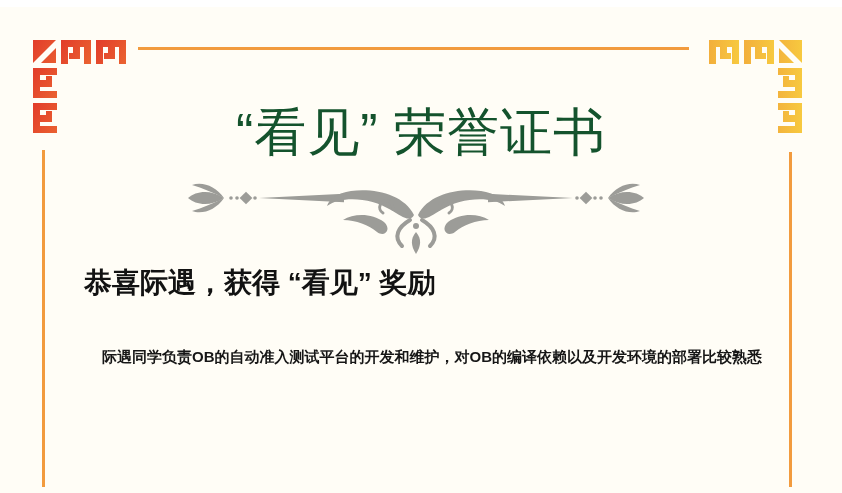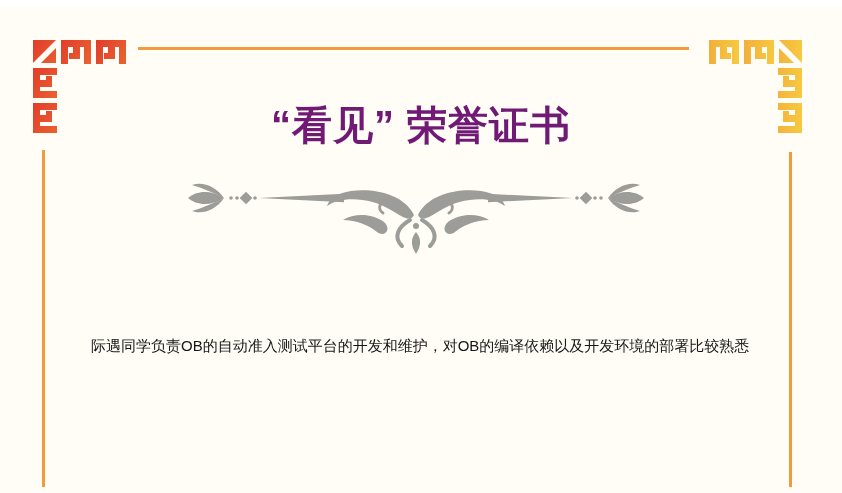--- a/index.html
+++ b/index.html
@@ -22,37 +22,37 @@
   .corner-right { left: 709px; top: 40px; }
 
   .border-line { position: absolute; background: #F29B3E; }
   .hline-top   { left: 138px; top: 47px; width: 551px; height: 2.5px; }
   .vline-left  { left: 42px;  top: 150px; width: 2.5px; height: 337px; }
   .vline-right { left: 789px; top: 152px; width: 2.5px; height: 335px; }
 
   .cert-title {
     position: absolute; left: 0; top: 98px; width: 842px;
     text-align: center;
-    font-size: 40px; font-weight: bold; color: #701a75;
+    font-size: 52px; font-weight: normal; color: #14532d;
     letter-spacing: 1px;
     margin: 0;
   }
 
   .divider { position: absolute; left: 186px; top: 182px; width: 460px; height: 76px; }
 
   .cert-subtitle {
     position: absolute; left: 84px; top: 264px; width: 700px;
     font-size: 28px; font-weight: bold; color: #121212;
     margin: 0;
   }
 
   .cert-paragraph {
     position: absolute; left: 84px; width: 672px;
-    font-size: 15px; font-weight: normal; color: #161616;
-    line-height: 25px; margin: 7px;
+    font-size: 15px; font-weight: bold; color: #161616;
+    line-height: 25px; margin: 18px;
     text-align: justify;
   }
   .paragraph-1 { top: 326px; }
   .paragraph-2 { top: 365px; }
 </style>
 </head>
 <body>
 
 <div class="page">
 
@@ -127,17 +127,18 @@
 
       <path d="M198,40 C186,31 168,31 157,38 C170,38 183,43 191,50 C199,56 206,47 198,40 Z"></path>
 
       <path d="M224,38 C212,45 207,55 216,64" fill="none" stroke="#9C9C98" stroke-width="4" stroke-linecap="round"></path>
     </g>
     <use href="#divhalf" transform="translate(460,0) scale(-1,1)"></use>
     <circle cx="230" cy="44" r="3"></circle>
     <path d="M230,72 C225,64 224,57 230,50 C236,57 235,64 230,72 Z"></path>
   </svg>
 
+  <h2 class="cert-subtitle">恭喜际遇，获得 “看见” 奖励</h2>
 
   <p class="cert-paragraph paragraph-1">际遇同学负责OB的自动准入测试平台的开发和维护，对OB的编译依赖以及开发环境的部署比较熟悉</p>
 
 
 </div>
 
 </body></html>

